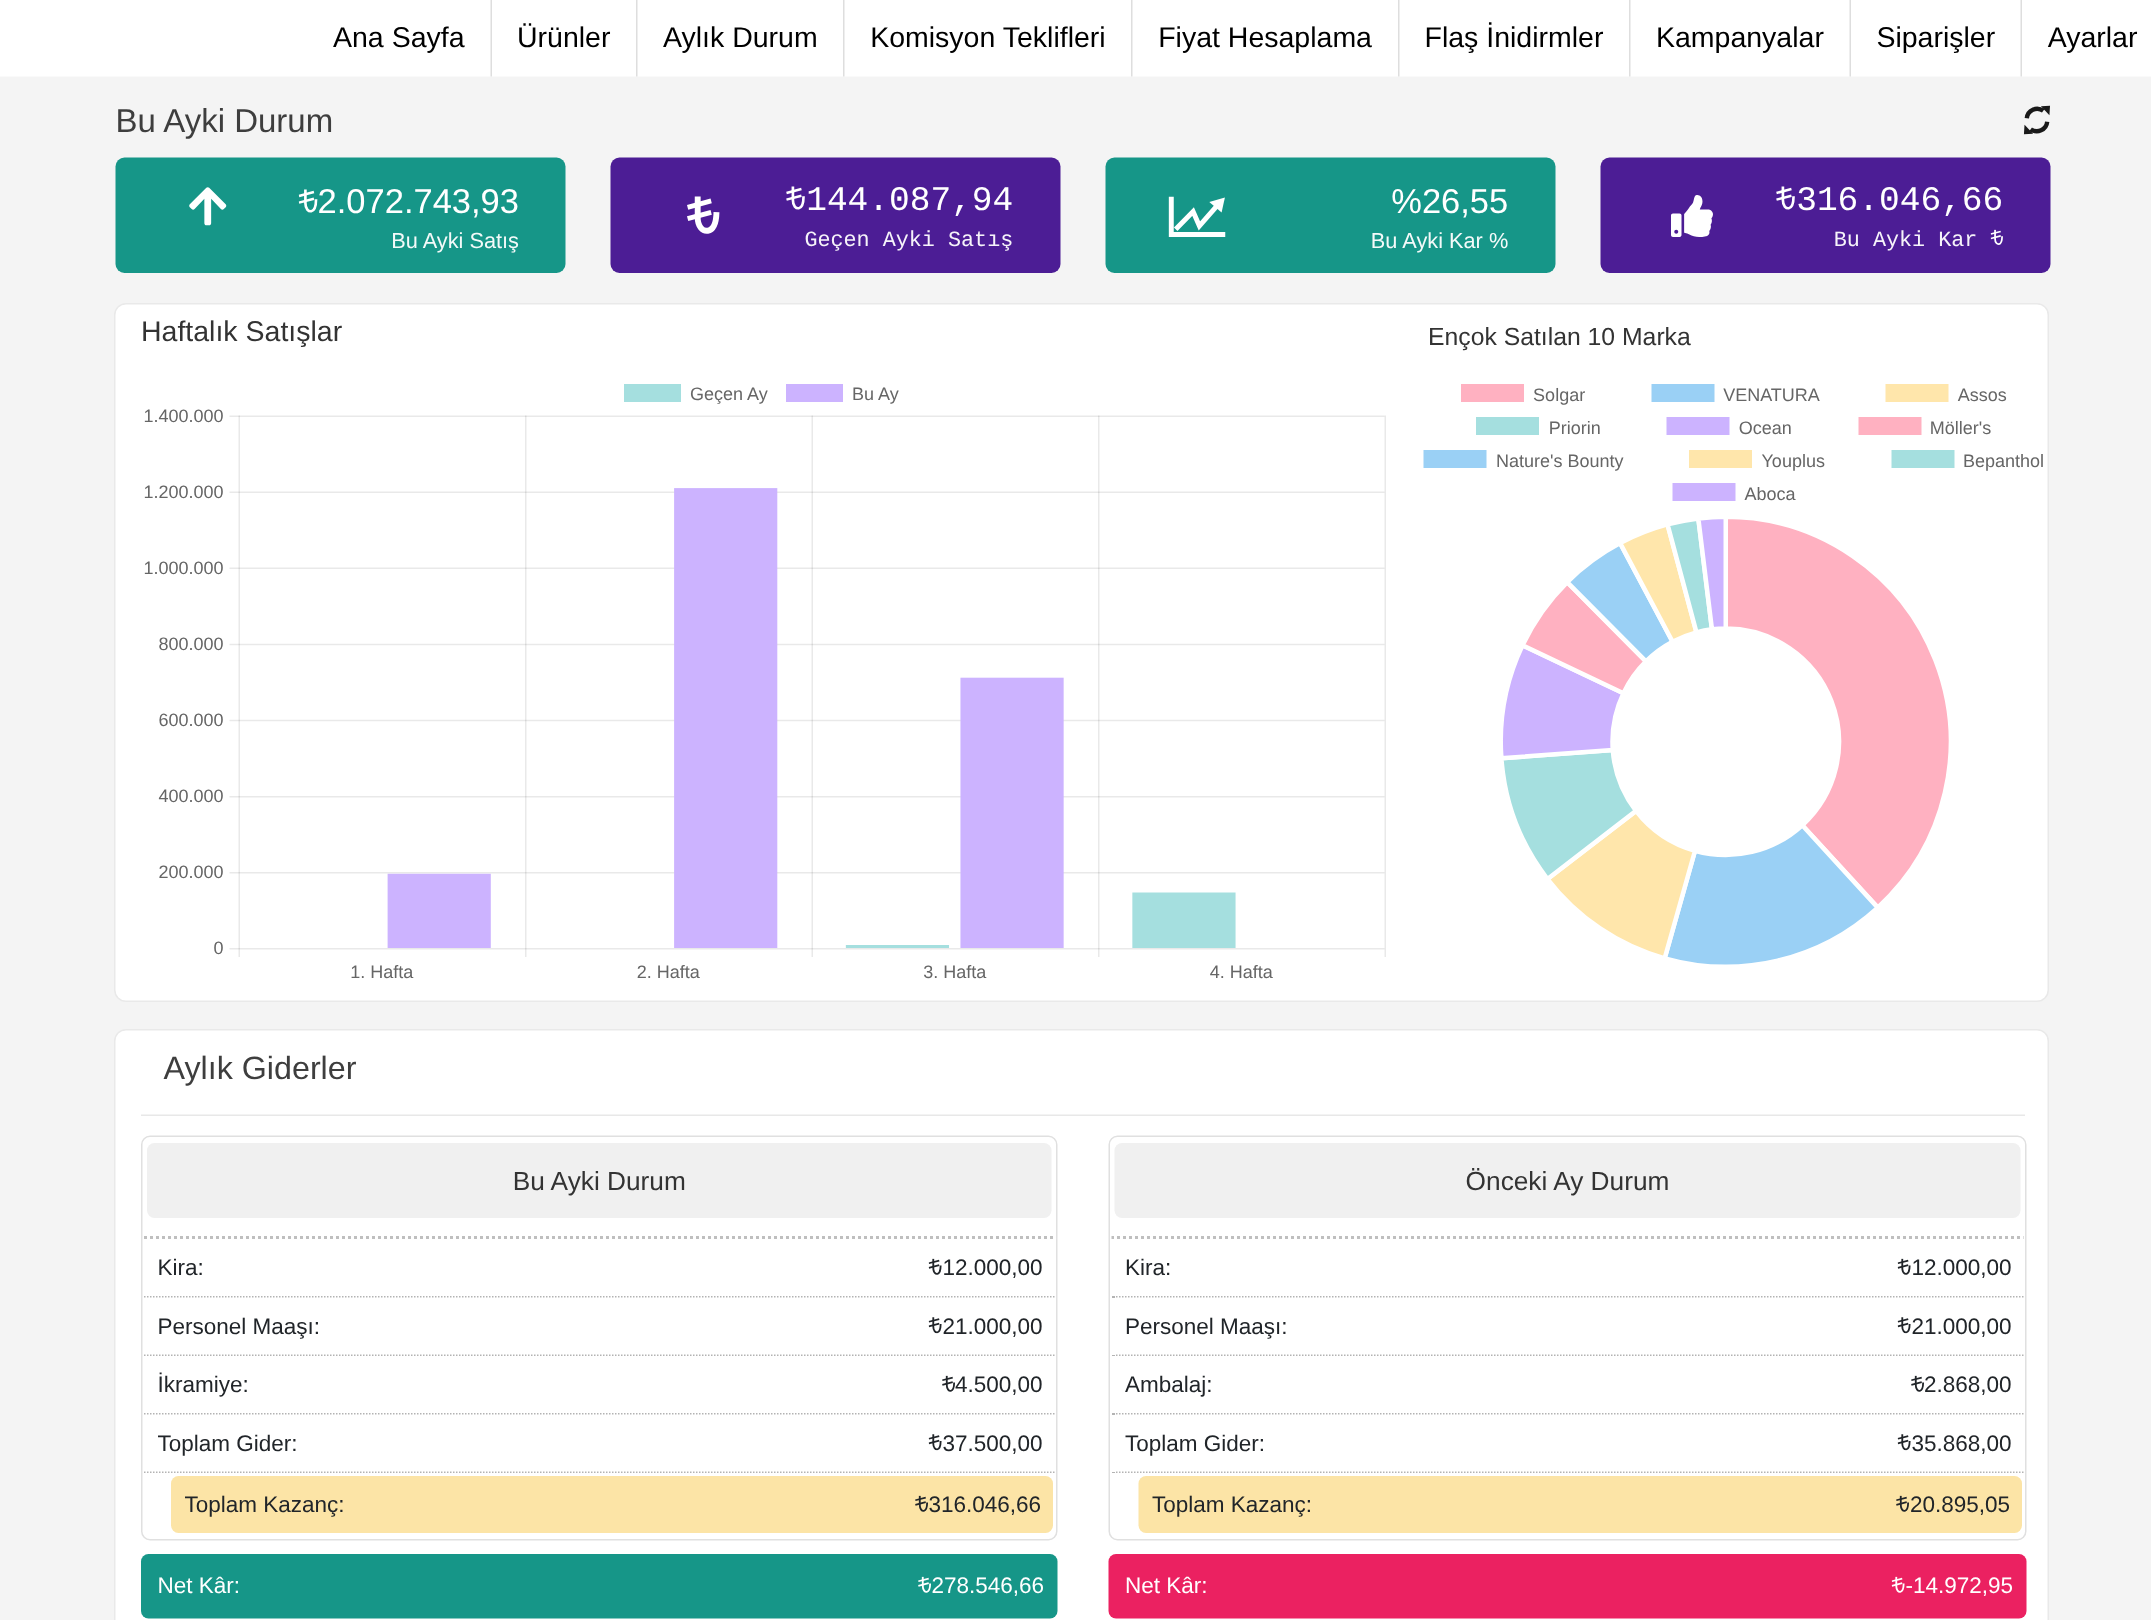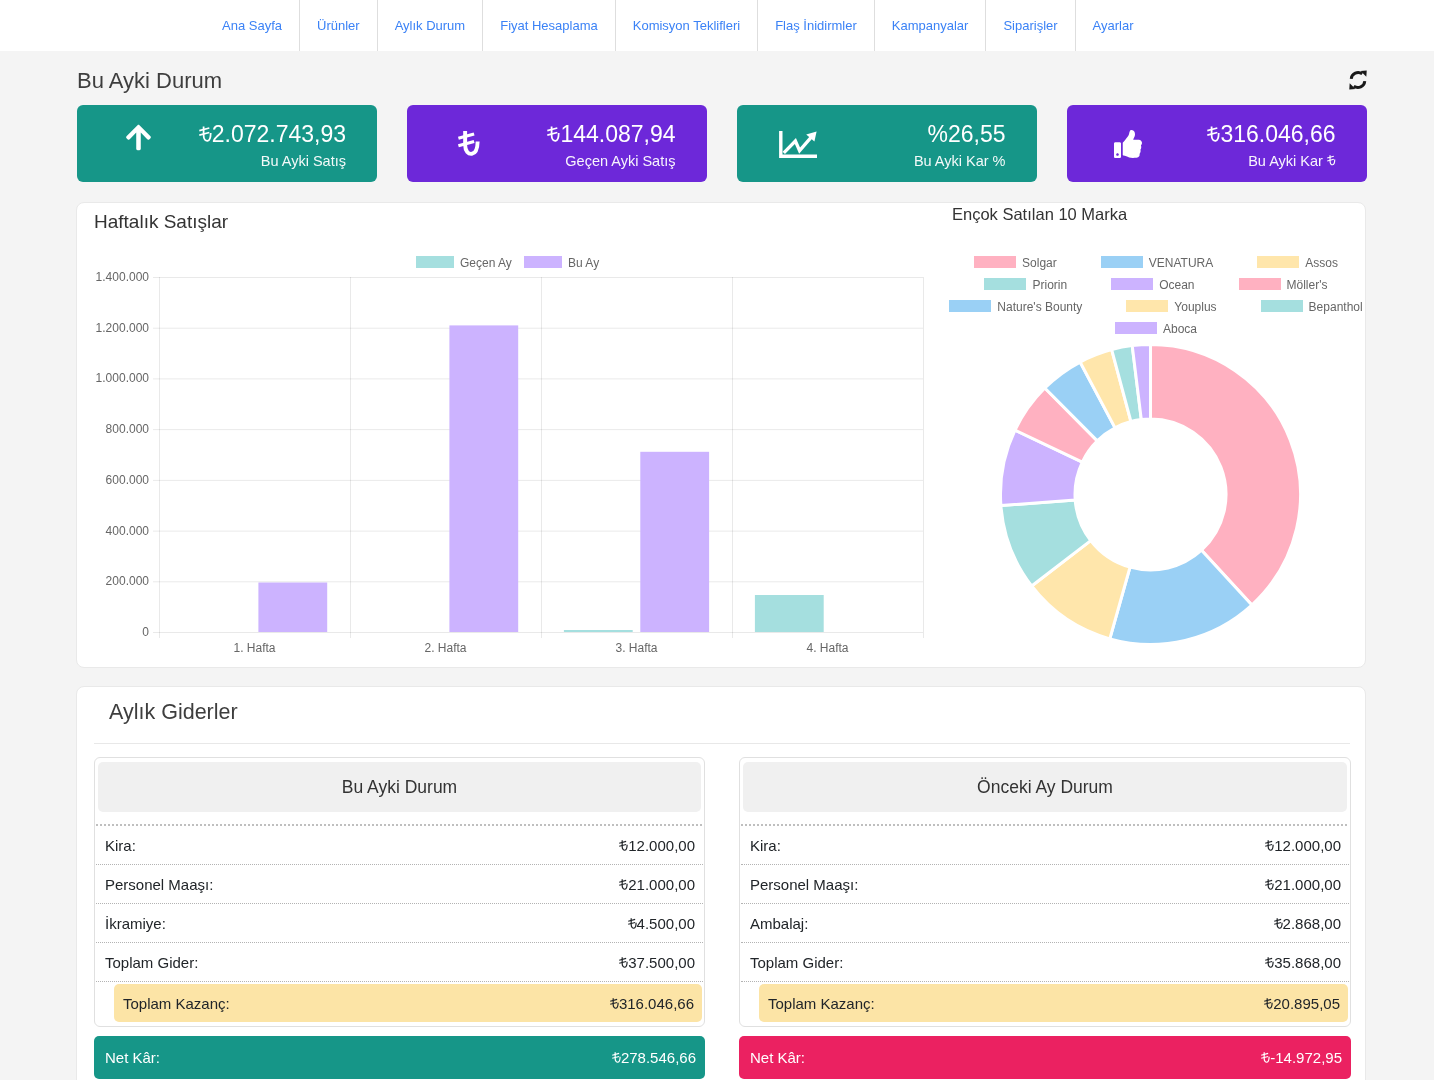--- a/index.html
+++ b/index.html
@@ -2,37 +2,37 @@
 <html lang="tr"><head>
 <meta charset="utf-8">
 <title>Aylık Durum</title>
 <style>
 * { margin:0; padding:0; box-sizing:border-box; }
 html,body { width:1434px; height:1080px; overflow:hidden; }
 body { background:#f4f4f4; font-family:"Liberation Sans", sans-serif; position:relative; }
 
 #nav { position:absolute; top:0; left:0; width:1434px; height:51px; background:#fff; }
 #navlist { position:absolute; left:205px; top:0; height:51px; display:flex; }
-#navlist .ni { display:flex; align-items:center; padding:0 17px; font-size:13px; color:#3b82f6; border-right:1px solid #dedede; white-space:nowrap; }
+#navlist .ni { display:flex; align-items:center; padding:0 17px; font-size:19px; color:#000000; border-right:1px solid #dedede; white-space:nowrap; }
 #navlist .ni:last-child { border-right:none; }
 
 #h-main { position:absolute; left:77px; top:68px; font-size:22px; font-weight:500; color:#3e3e3e; }
 #refresh { position:absolute; left:1348px; top:69.5px; }
 
 .scard { position:absolute; top:105px; width:300px; height:77px; border-radius:6px; color:#fff; }
 .scard .icon svg { position:absolute; }
 .scard .txt { position:absolute; right:31px; top:15.5px; text-align:right; }
 .scard .val { font-size:23px; line-height:26px; white-space:nowrap; }
 .scard .lbl { font-size:14.5px; line-height:16px; margin-top:6px; color:rgba(255,255,255,.95); }
 .teal { background:#169688; }
-.blue { background:#6d28d9; }
+.blue { background:#4c1d95;font-family:Liberation Mono, monospace; }
 
 #chartcard { position:absolute; left:76px; top:202px; width:1290px; height:466px; background:#fff; border:1px solid #e9e9e9; border-radius:8px; }
 #t-bar { position:absolute; left:17px; top:7.5px; font-size:19px; font-weight:500; color:#333; }
-#t-dough { position:absolute; left:875px; top:2px; font-size:16.5px; font-weight:500; color:#333; }
+#t-dough { position:absolute; left:875px; top:13px; font-size:16.5px; font-weight:500; color:#333; }
 .dlegend { position:absolute; left:779px; width:600px; display:flex; justify-content:center; }
 .litem { display:flex; margin:0 22px; }
 .lbox { width:42px; height:12px; margin-right:6px; }
 .ltxt { font-size:12px; color:#666; }
 
 #gidercard { position:absolute; left:76px; top:686px; width:1290px; height:440px; background:#fff; border:1px solid #e9e9e9; border-radius:8px; }
 #h-gider { position:absolute; left:32px; top:13px; font-size:21.5px; font-weight:500; color:#3e3e3e; }
 #gdivider { position:absolute; left:17px; top:56px; width:1256px; height:0; border-top:1px solid #e8e8e8; }
 .gtable { position:absolute; top:70px; width:611px; height:270px; background:#fff; border:1px solid #e0e0e0; border-radius:6px; }
 .ghead { position:absolute; left:3px; right:3px; top:4px; height:50px; background:#f0f0f0; border-radius:5px; display:flex; align-items:center; justify-content:center; font-size:17.5px; color:#333; }
@@ -53,22 +53,22 @@
       <path d="M1 28.5 L32.5 20.2" stroke-width="5.2" fill="none"></path>
     </g>
   </defs>
 </svg>
 
 <div id="nav">
   <div id="navlist">
     <div class="ni">Ana Sayfa</div>
     <div class="ni">Ürünler</div>
     <div class="ni">Aylık Durum</div>
+    <div class="ni">Komisyon Teklifleri</div>
     <div class="ni">Fiyat Hesaplama</div>
-    <div class="ni">Komisyon Teklifleri</div>
     <div class="ni">Flaş İnidirmler</div>
     <div class="ni">Kampanyalar</div>
     <div class="ni">Siparişler</div>
     <div class="ni">Ayarlar</div>
   </div>
 </div>
 
 <div id="h-main">Bu Ayki Durum</div>
 <div id="refresh">
 <svg width="20" height="20" viewBox="0 0 20 20">

